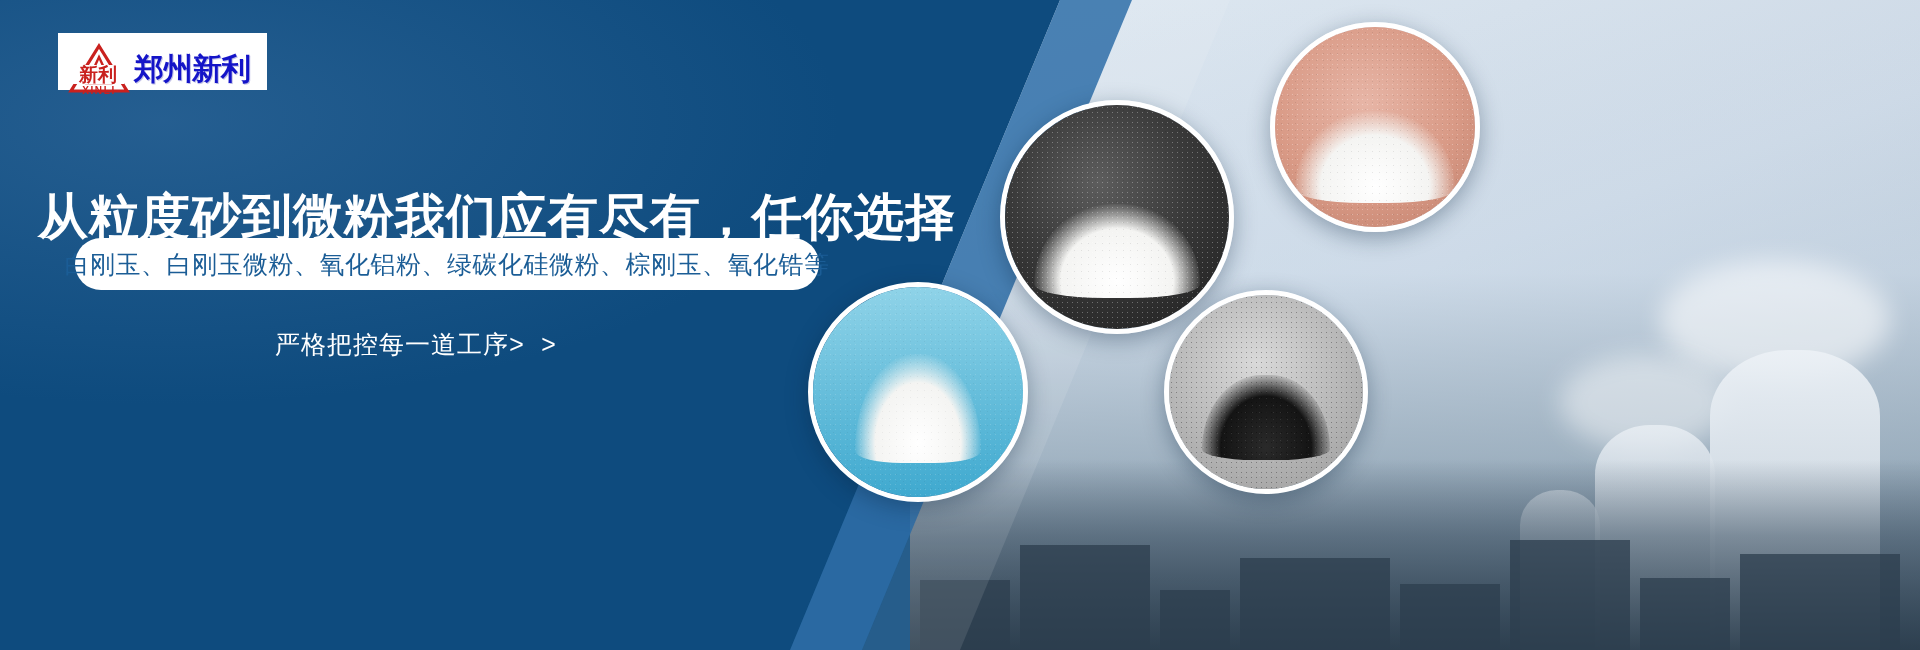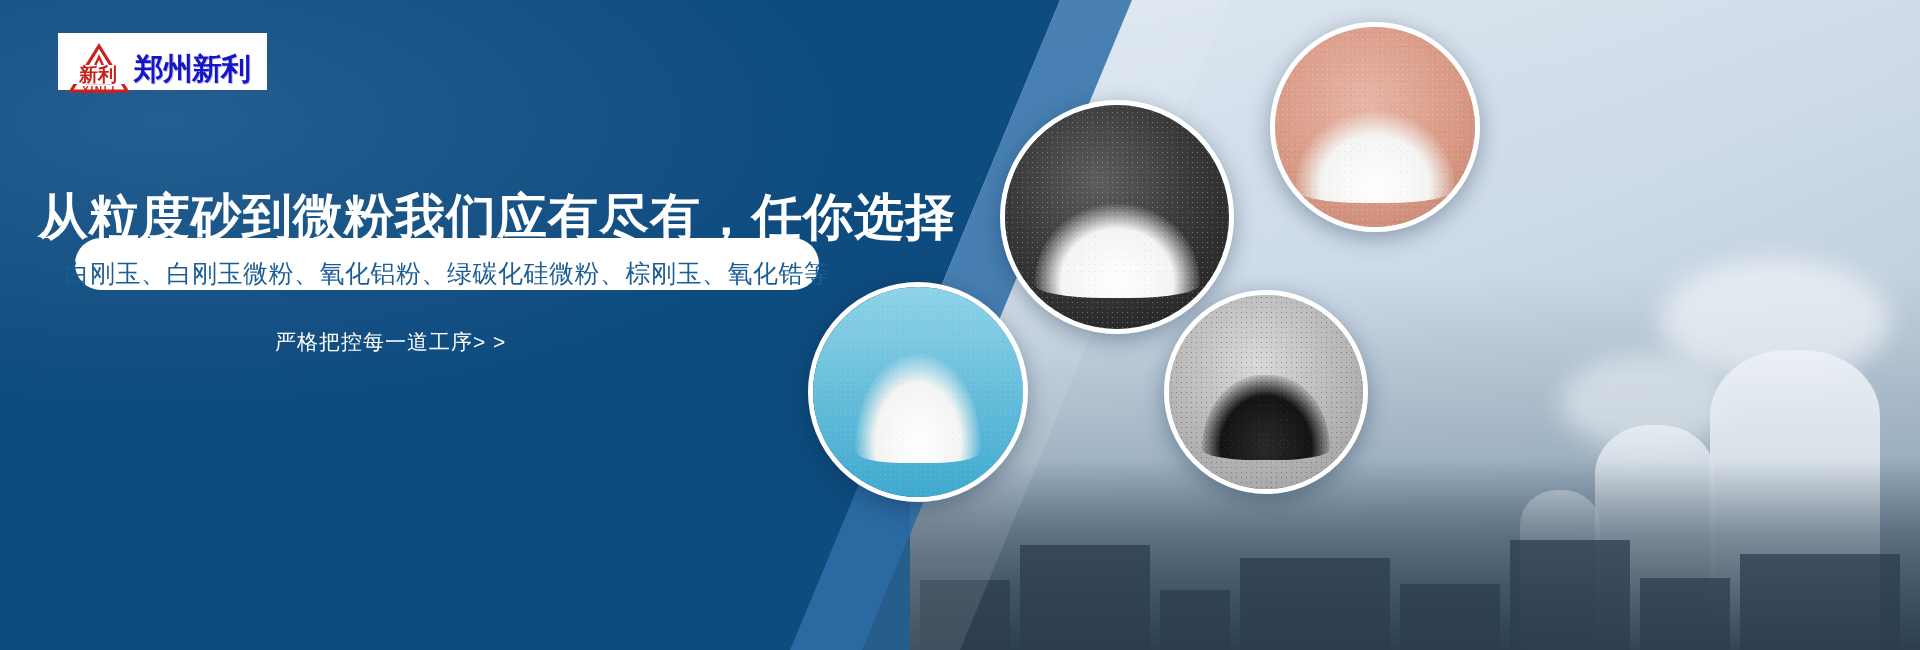--- a/index.html
+++ b/index.html
@@ -127,38 +127,39 @@
   }
 
   
   .pill {
     position: absolute;
     left: 75px; top: 238px;
     width: 744px; height: 52px;
     background: #ffffff;
     border-radius: 26px;
     display: flex;
-    align-items: flex-end;
+    align-items: center;
     justify-content: center;
   }
   .pill-text {
     font-size: 25px;
     color: #1b5d96;
     letter-spacing: 0.5px;
     white-space: nowrap;
   }
 
   
   .cta {
     position: absolute;
     left: 275px; top: 328px;
-    font-size: 21px;
+    font-size: 25px;
     color: #ffffff;
     letter-spacing: 1px;
     white-space: nowrap;
+    font-family: Liberation Mono, monospace;
   }
 
   
   .circle {
     position: absolute;
     border-radius: 50%;
     border: 5px solid #ffffff;
     overflow: hidden;
     box-shadow: 0 6px 22px rgba(10,35,60,0.35);
   }

